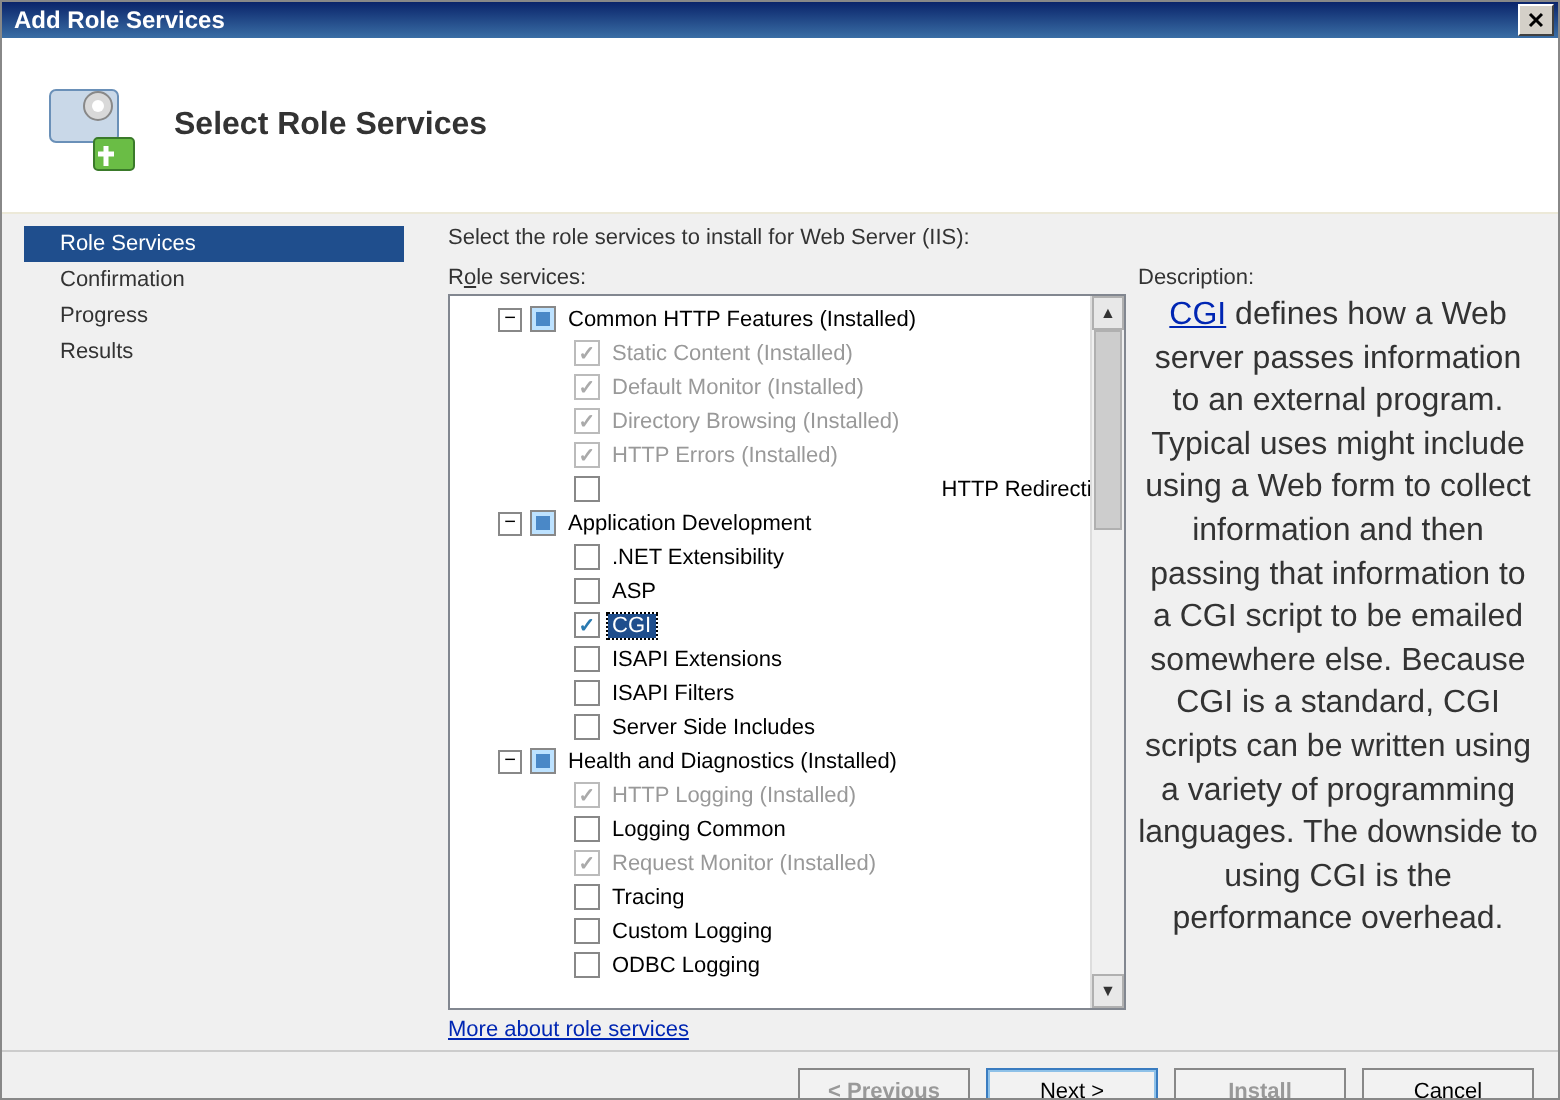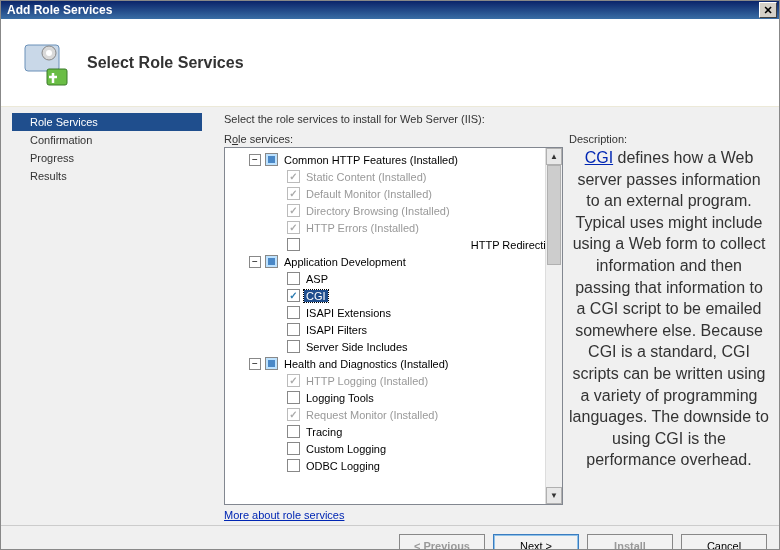--- a/index.html
+++ b/index.html
@@ -112,20 +112,24 @@
                 <span class="chk"></span>
                 <span class="nlabel">HTTP Redirection</span>
               </div>
               <div class="node" style="padding-left: 22px;">
                 <span class="exp">−</span>
                 <span class="chk tri"></span>
                 <span class="nlabel">Application Development</span>
               </div>
               <div class="node" style="padding-left: 60px;">
                 <span class="chk"></span>
+                <span class="nlabel">.NET Extensibility</span>
+              </div>
+              <div class="node" style="padding-left: 60px;">
+                <span class="chk"></span>
                 <span class="nlabel">ASP</span>
               </div>
               <div class="node" style="padding-left: 60px;">
                 <span class="chk on"></span>
                 <span class="nlabel sel">CGI</span>
               </div>
               <div class="node" style="padding-left: 60px;">
                 <span class="chk"></span>
                 <span class="nlabel">ISAPI Extensions</span>
               </div>
@@ -141,21 +145,21 @@
                 <span class="exp">−</span>
                 <span class="chk tri"></span>
                 <span class="nlabel">Health and Diagnostics  (Installed)</span>
               </div>
               <div class="node" style="padding-left: 60px;">
                 <span class="chk on dis"></span>
                 <span class="nlabel dis">HTTP Logging  (Installed)</span>
               </div>
               <div class="node" style="padding-left: 60px;">
                 <span class="chk"></span>
-                <span class="nlabel">Logging Tools</span>
+                <span class="nlabel">Logging Common</span>
               </div>
               <div class="node" style="padding-left: 60px;">
                 <span class="chk on dis"></span>
                 <span class="nlabel dis">Request Monitor  (Installed)</span>
               </div>
               <div class="node" style="padding-left: 60px;">
                 <span class="chk"></span>
                 <span class="nlabel">Tracing</span>
               </div>
               <div class="node" style="padding-left: 60px;">

